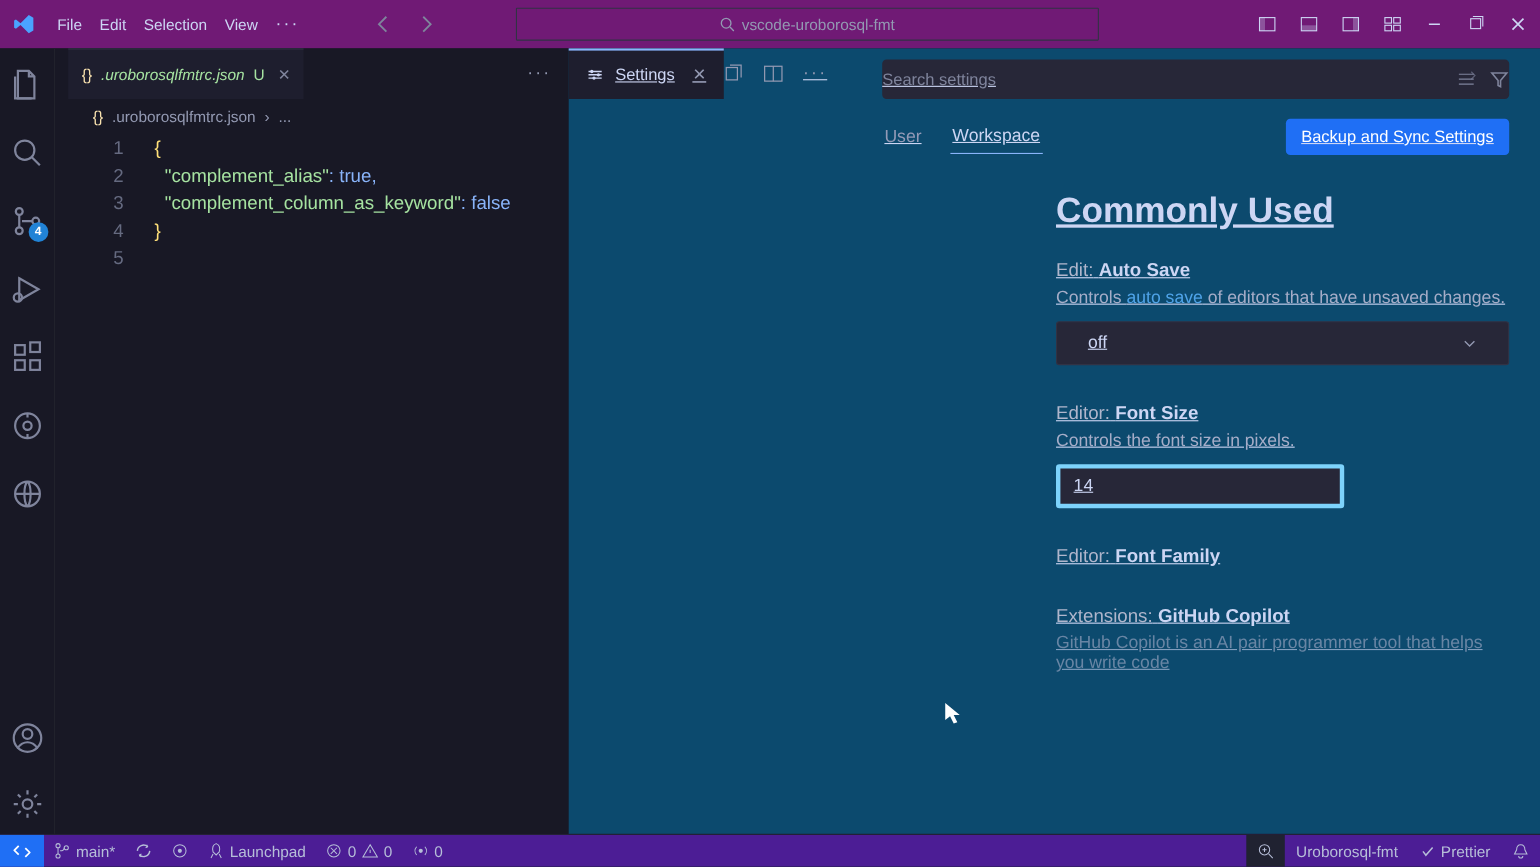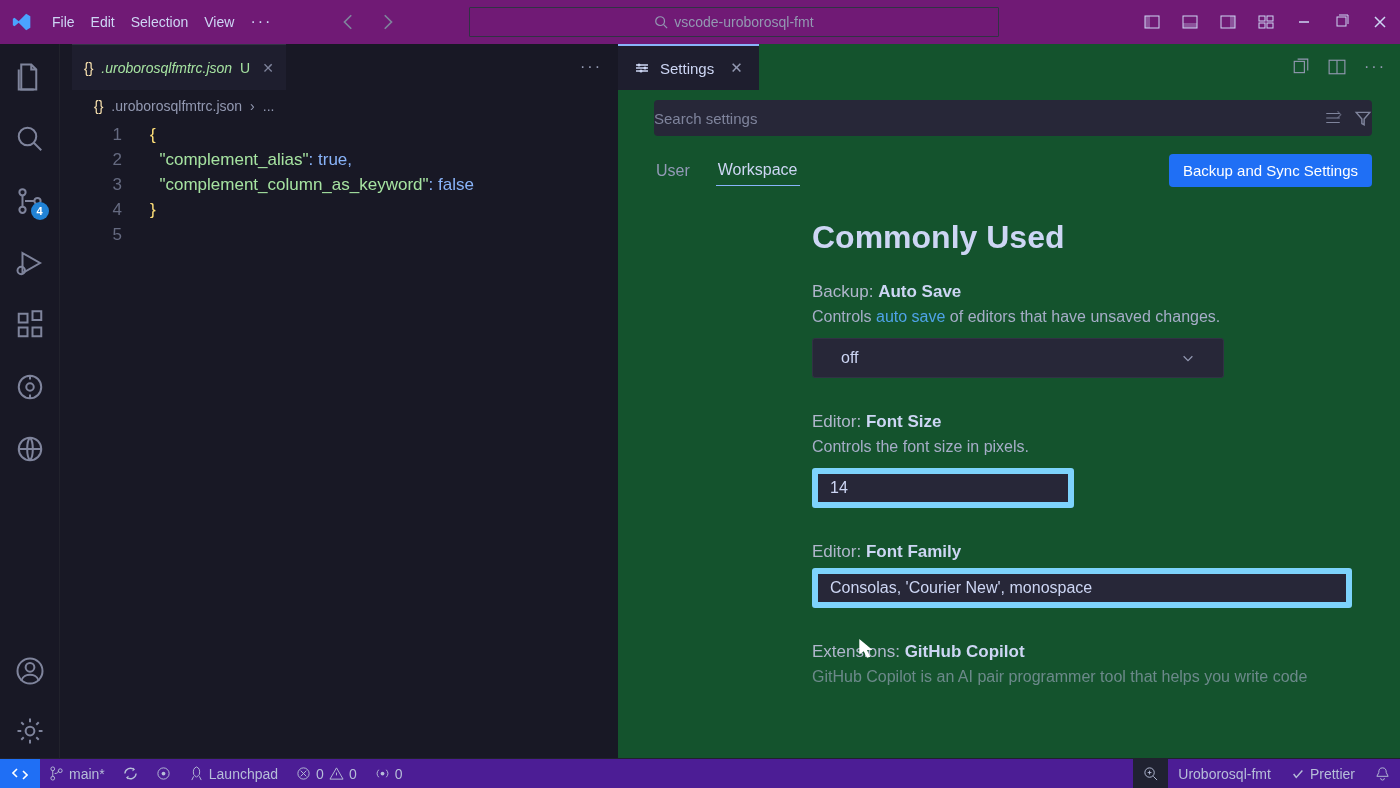--- a/index.html
+++ b/index.html
@@ -37,21 +37,21 @@
 
 .code { display: flex; font-family: Consolas, 'Courier New', monospace; font-size: 17px; line-height: 25px; padding-left: 34px; }
 .gutter { color: #656a80; text-align: right; padding-right: 28px; width: 56px; }
 .lines { color: #cdd6f4; }
 .brace { color: #ffe079; }
 .str { color: #a6e3a1; }
 .punc { color: #89b4fa; }
 .ptrue { color: #89b4fa; }
 .pfalse { color: #89b4fa; }
 
-.editor-right { flex: 1; background: #14532d; display: flex; flex-direction: column; }
+.editor-right { flex: 1; background: #0c4a6e; display: flex; flex-direction: row; text-decoration: underline; }
 .settings-tab-bar { height: 46px; display: flex; align-items: center; }
 .settings-tab { height: 100%; display: flex; align-items: center; padding: 0 16px; background: #1e1e2e; border-top: 2px solid #89b4fa; gap: 10px; font-size: 15px; }
 .settings-tab .gear { color: #cdd6f4; }
 .settings-tab .close { color: #9399b2; margin-left: 6px; }
 .right-actions { margin-left: auto; display: flex; gap: 18px; padding-right: 14px; color: #9399b2; }
 
 .settings-body { flex: 1; padding: 10px 28px 0 36px; overflow: hidden; }
 .search-settings { width: 100%; height: 36px; background: #272738; border-radius: 4px; display: flex; align-items: center; padding: 0 0; color: #7f849c; font-size: 15px; }
 .search-right-icons { margin-left: auto; display: flex; gap: 12px; }
 
@@ -63,21 +63,21 @@
 .settings-content { padding-left: 158px; margin-top: 32px; }
 h2.section { font-size: 32px; font-weight: 700; color: #cdd6f4; margin-bottom: 26px; }
 .setting { margin-bottom: 34px; }
 .setting-title { font-size: 17px; margin-bottom: 6px; }
 .setting-title .cat { color: #b0b6cc; }
 .setting-title .name { color: #cdd6f4; font-weight: 600; }
 .setting-desc { font-size: 16px; color: #a6adc8; margin-bottom: 12px; }
 .link { color: #4fa3e8; }
 .select-box { width: 412px; height: 40px; background: #272738; border: 1px solid #313244; border-radius: 3px; display: flex; align-items: center; padding: 0 28px; font-size: 16px; color: #cdd6f4; }
 .select-box .chev { margin-left: auto; color: #9399b2; }
-.input-box { height: 40px; background: #272738; border: 6px solid #7dd3fc; border-radius: 3px; display: flex; align-items: center; padding: 0 12px; font-size: 16px; color: #cdd6f4; }
+.input-box { height: 40px; background: #272738; border: 4px solid #7dd3fc; border-radius: 3px; display: flex; align-items: center; padding: 0 12px; font-size: 16px; color: #cdd6f4; }
 .input-w-sm { width: 262px; }
 .input-w-lg { width: 540px; }
 
 .cursor-overlay { position: absolute; left: 858px; top: 638px; font-size: 18px; color: #fff; pointer-events: none; }
 
 .statusbar { height: 30px; background: #4c1d95; border-top: 1px solid #21222c; display: flex; align-items: center; font-size: 14px; color: #b6bed8; }
 .remote { width: 40px; height: 30px; background: #1f6ff5; display: flex; align-items: center; justify-content: center; color: #fff; }
 .sb-item { display: flex; align-items: center; gap: 5px; padding: 0 9px; }
 .sb-right { margin-left: auto; display: flex; align-items: center; }
 .sb-right .sb-item { padding: 0 10px; }
@@ -268,43 +268,40 @@
       </div>
       <div class="scope-row">
         <span class="scope-tab">User</span>
         <span class="scope-tab active">Workspace</span>
         <span class="sync-btn">Backup and Sync Settings</span>
       </div>
       <div class="settings-content">
         <h2 class="section">Commonly Used</h2>
 
         <div class="setting">
-          <div class="setting-title"><span class="cat">Backup:</span> <span class="name">Auto Save</span></div>
+          <div class="setting-title"><span class="cat">Edit:</span> <span class="name">Auto Save</span></div>
           <div class="setting-desc"><span>Controls </span><span class="link">auto save</span><span> of editors that have unsaved changes.</span></div>
           <div class="select-box">
             <span>off</span>
             <svg class="chev" width="14" height="14" viewBox="0 0 16 16">
                 <path d="M3 6l5 5 5-5" stroke="currentColor" fill="none" stroke-width="1.4"></path>
               </svg>
           </div>
         </div>
 
         <div class="setting">
           <div class="setting-title"><span class="cat">Editor:</span> <span class="name">Font Size</span></div>
           <div class="setting-desc">Controls the font size in pixels.</div>
           <div class="input-box input-w-sm">
               <span>14</span>
             </div>
         </div>
 
         <div class="setting">
           <div class="setting-title"><span class="cat">Editor:</span> <span class="name">Font Family</span></div>
-          <div class="input-box input-w-lg">
-              <span>Consolas, 'Courier New', monospace</span>
-            </div>
         </div>
 
         <div class="setting" style="margin-bottom:0">
           <div class="setting-title"><span class="cat">Extensions:</span> <span class="name">GitHub Copilot</span></div>
           <div class="setting-desc" style="opacity:.6">GitHub Copilot is an AI pair programmer tool that helps you write code</div>
         </div>
       </div>
     </div>
   </div>
 </div>

